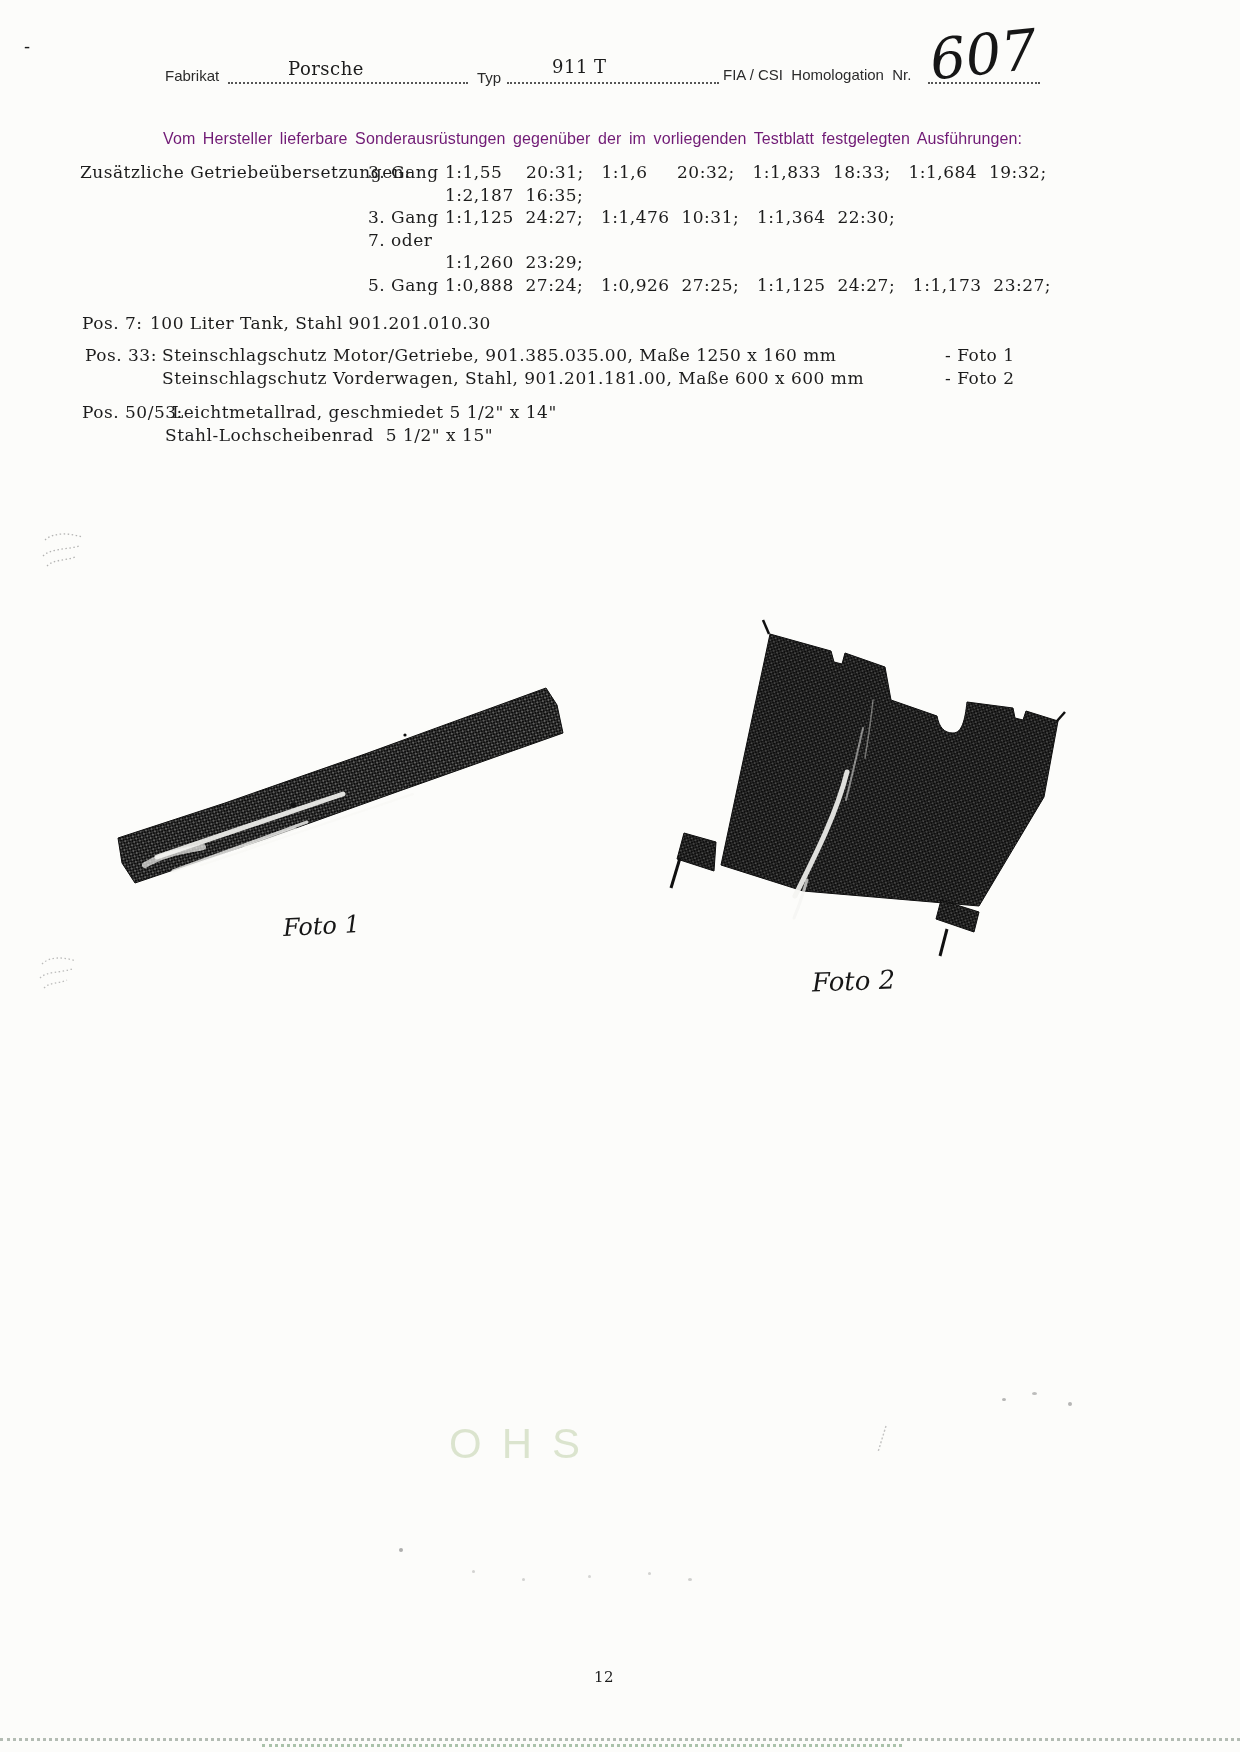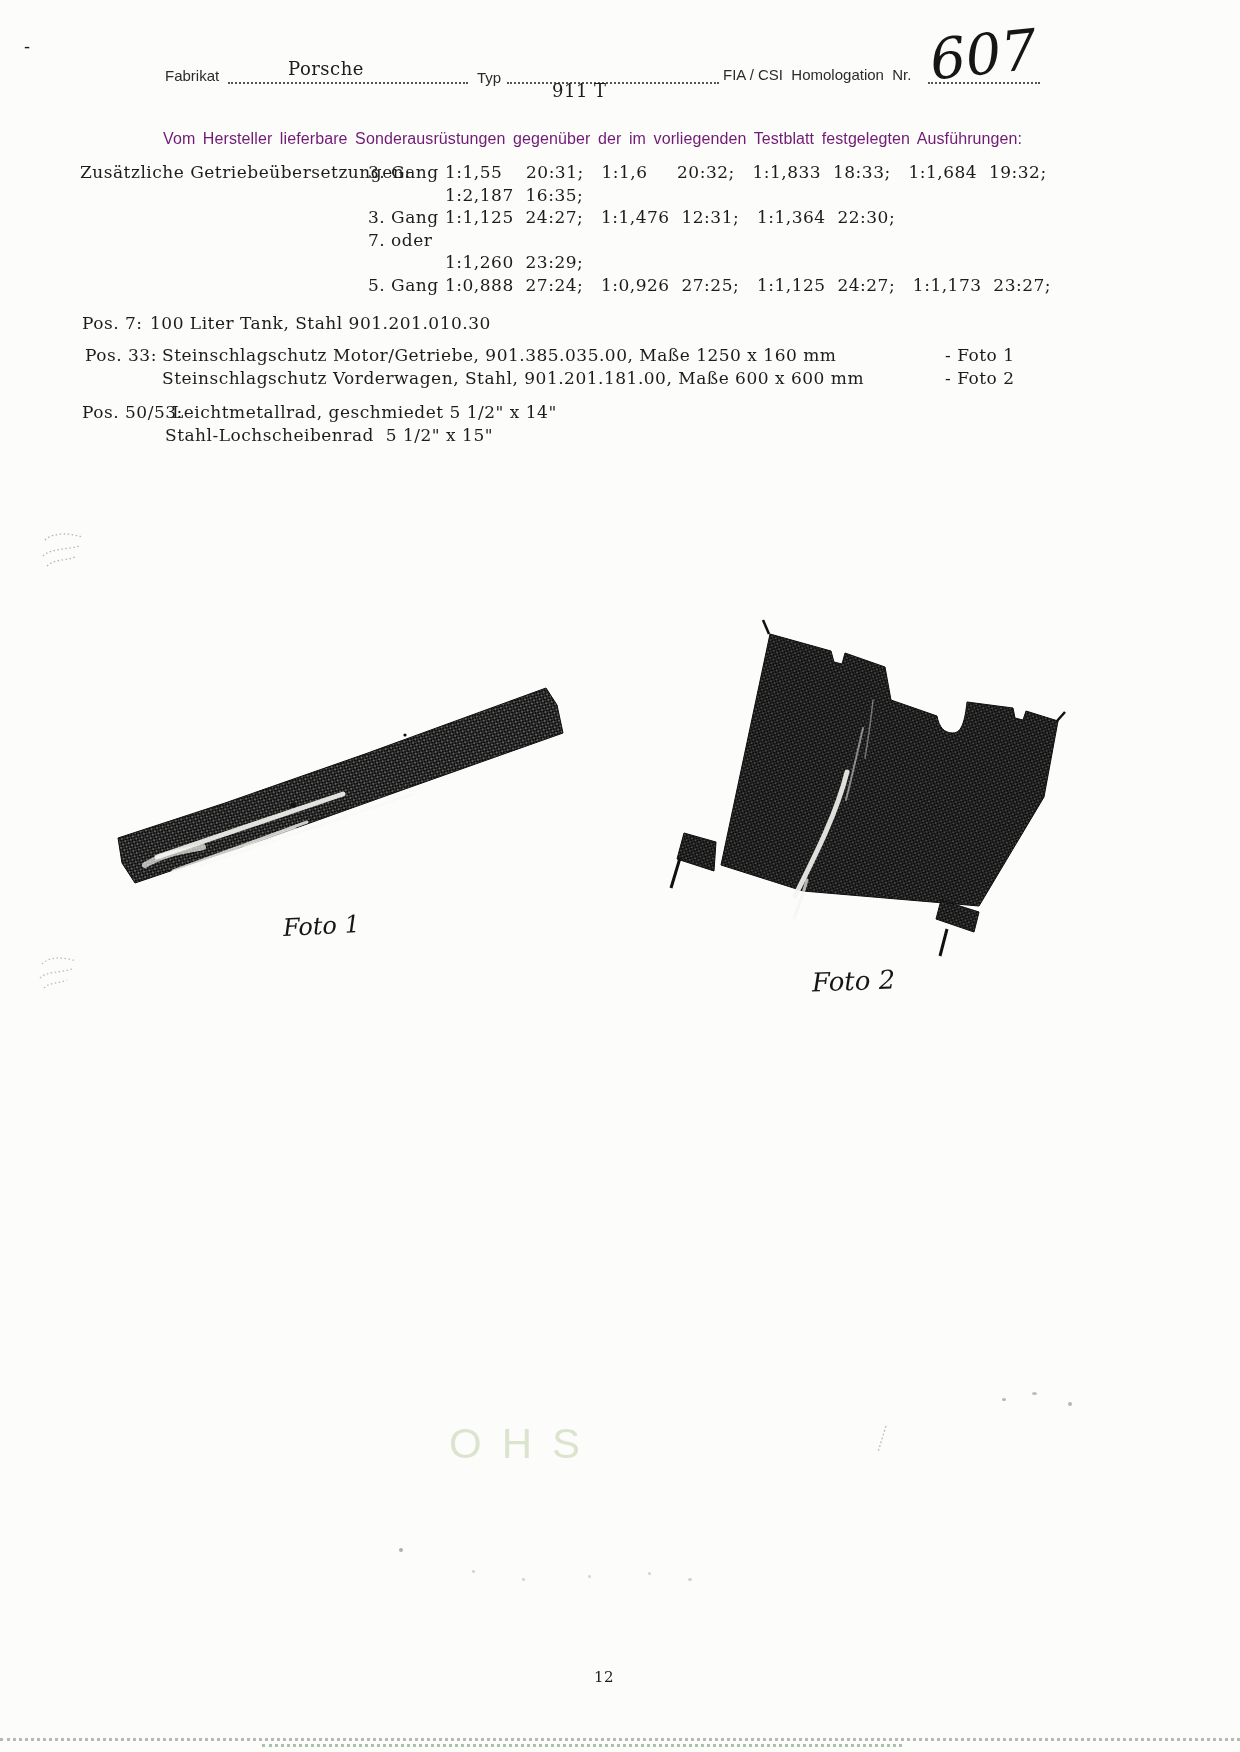--- a/index.html
+++ b/index.html
@@ -30,37 +30,37 @@
 <div class="page">
 
   <div class="abs typed" style="left:24px;top:36px;font-size:18px;">-</div>
 
   <div class="abs formlabel" style="left:165px;top:67px;">Fabrikat</div>
   <div class="abs dotline" style="left:228px;top:62px;width:240px;"></div>
   <div class="abs typed" style="left:288px;top:58px;font-size:18px;">Porsche</div>
 
   <div class="abs formlabel" style="left:477px;top:69px;">Typ</div>
   <div class="abs dotline" style="left:507px;top:62px;width:212px;"></div>
-  <div class="abs typed" style="left:552px;top:56px;font-size:18px;margin-top:24px;">911 T</div>
+  <div class="abs typed" style="left:552px;top:56px;font-size:18px;">911 T</div>
 
   <div class="abs formlabel" style="left:723px;top:66px;">FIA / CSI  Homologation  Nr.</div>
   <div class="abs dotline" style="left:928px;top:62px;width:112px;"></div>
   <div class="abs handwrite" style="left:930px;top:22px;font-size:56px;transform:rotate(-6deg);">607</div>
 
   <div class="abs intro" style="left:163px;top:130px;">Vom Hersteller lieferbare Sonderausrüstungen gegenüber der im vorliegenden Testblatt festgelegten Ausführungen:</div>
 
   <div class="abs typed gearlabel" style="left:80px;top:162px;">Zusätzliche Getriebeübersetzungen:</div>
 
   <div class="abs typed" style="left:368px;top:162px;">3. Gang</div>
   <div class="abs typed" style="left:445px;top:162px;text-align:center;">1:1,55    20:31;   1:1,6     20:32;   1:1,833  18:33;   1:1,684  19:32;</div>
 
   <div class="abs typed" style="left:445px;top:185px;">1:2,187  16:35;</div>
 
   <div class="abs typed" style="left:368px;top:207px;">3. Gang</div>
-  <div class="abs typed" style="left:445px;top:207px;">1:1,125  24:27;   1:1,476  12:31;   1:1,364  22:30;</div>
+  <div class="abs typed" style="left:445px;top:207px;">1:1,125  24:27;   1:1,476  10:31;   1:1,364  22:30;</div>
 
   <div class="abs typed" style="left:368px;top:230px;">7. oder</div>
 
   <div class="abs typed" style="left:445px;top:252px;">1:1,260  23:29;</div>
 
   <div class="abs typed" style="left:368px;top:275px;">5. Gang</div>
   <div class="abs typed" style="left:445px;top:275px;">1:0,888  27:24;   1:0,926  27:25;   1:1,125  24:27;   1:1,173  23:27;</div>
 
   <div class="abs typed" style="left:82px;top:313px;">Pos. 7:</div>
   <div class="abs typed" style="left:150px;top:313px;">100 Liter Tank, Stahl 901.201.010.30</div>

